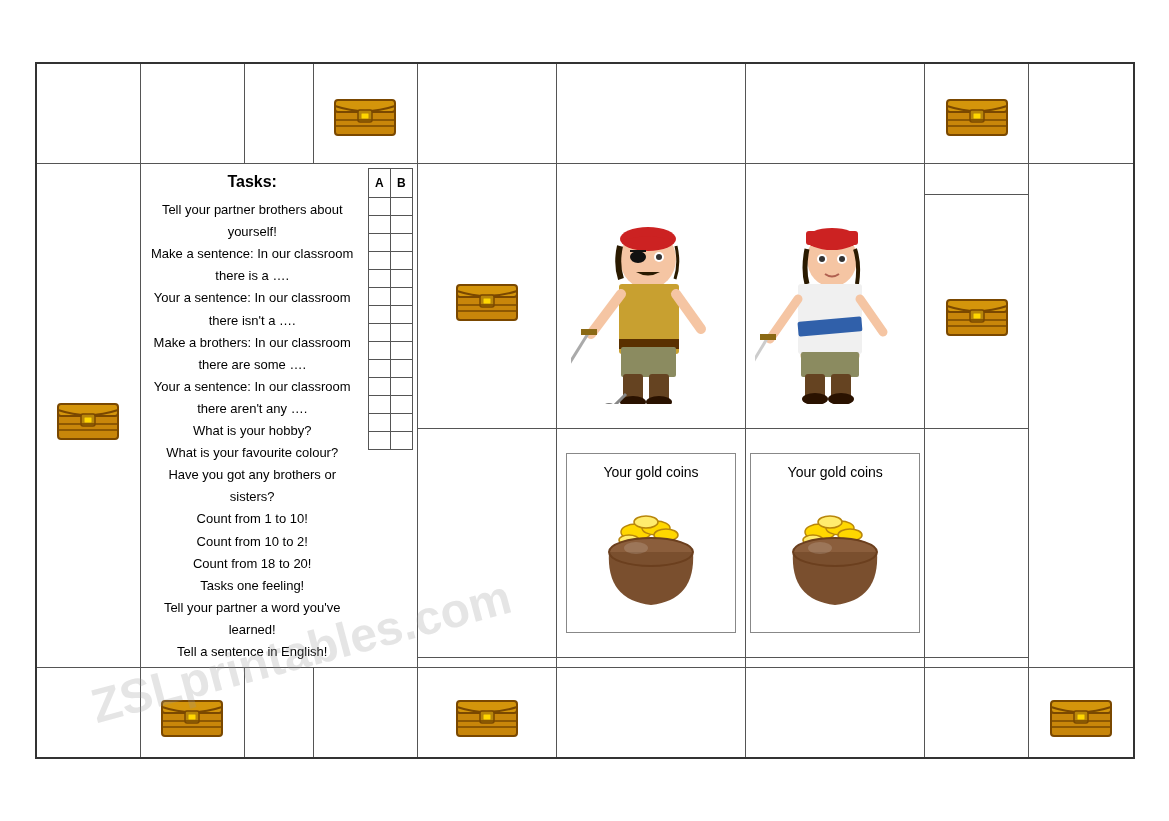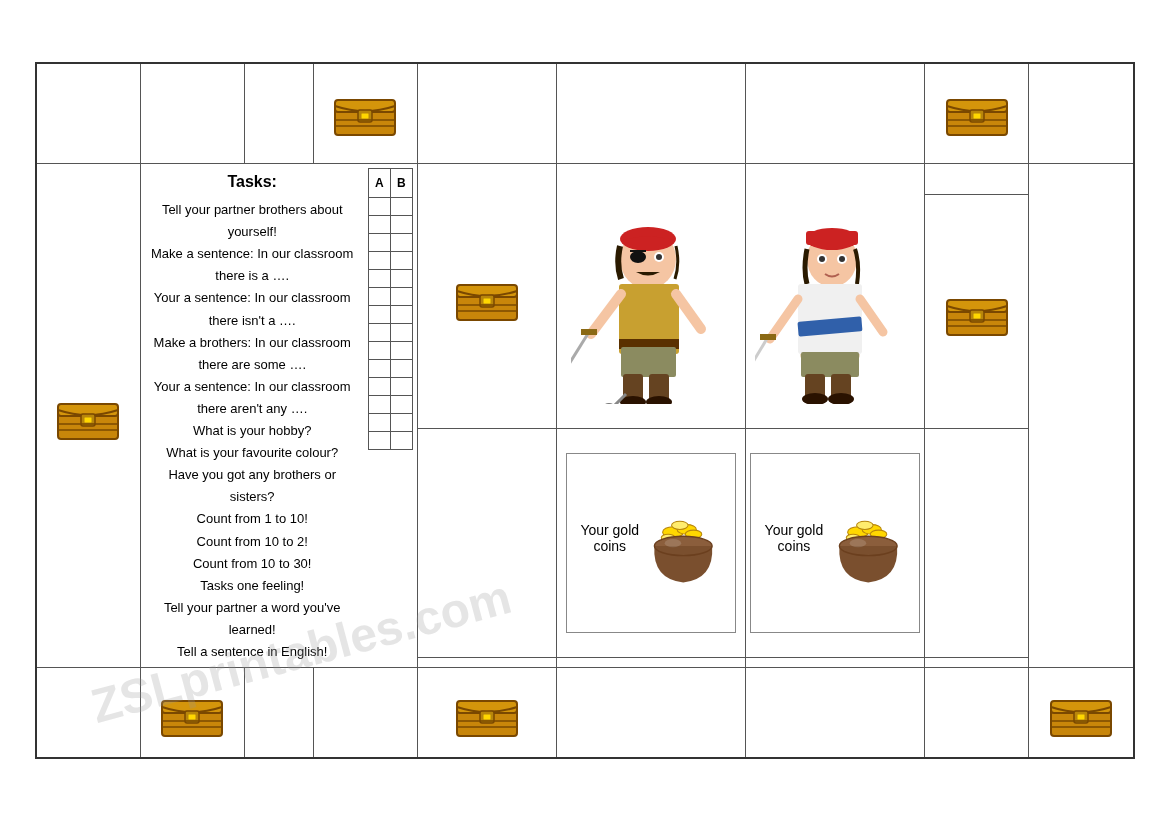--- a/index.html
+++ b/index.html
@@ -63,21 +63,21 @@
     .ab-header th {
       border: 1px solid #555;
     }
 
     .gold-coins-box {
       border: 1.5px solid #888;
       margin: 6px auto;
       width: 170px;
       min-height: 180px;
       display: flex;
-      flex-direction: row;
+      flex-direction: column;
       align-items: center;
       padding: 10px;
       font-size: 14px;
       font-weight: normal;
     }
     .gold-coins-box .gc-title {
       margin-bottom: 10px;
     }
 
     
@@ -166,21 +166,21 @@
               <div>Tell your partner brothers about yourself!</div>
               <div>Make a sentence: In our classroom there is a ….</div>
               <div>Your a sentence: In our classroom there isn't a ….</div>
               <div>Make a brothers: In our classroom there are some ….</div>
               <div>Your a sentence: In our classroom there aren't any ….</div>
               <div>What is your hobby?</div>
               <div>What is your favourite colour?</div>
               <div>Have you got any brothers or sisters?</div>
               <div>Count from 1 to 10!</div>
               <div>Count from 10 to 2!</div>
-              <div>Count from 10 to 30!</div>
+              <div>Count from 18 to 20!</div>
               <div>Tasks one feeling!</div>
               <div>Tell your partner a word you've learned!</div>
               <div>Tell a sentence in English!</div>
             </div>
           </div>
 
           <table class="tasks-grid">
             <tbody>
                   <tr class="ab-header">
               <th>A</th>

